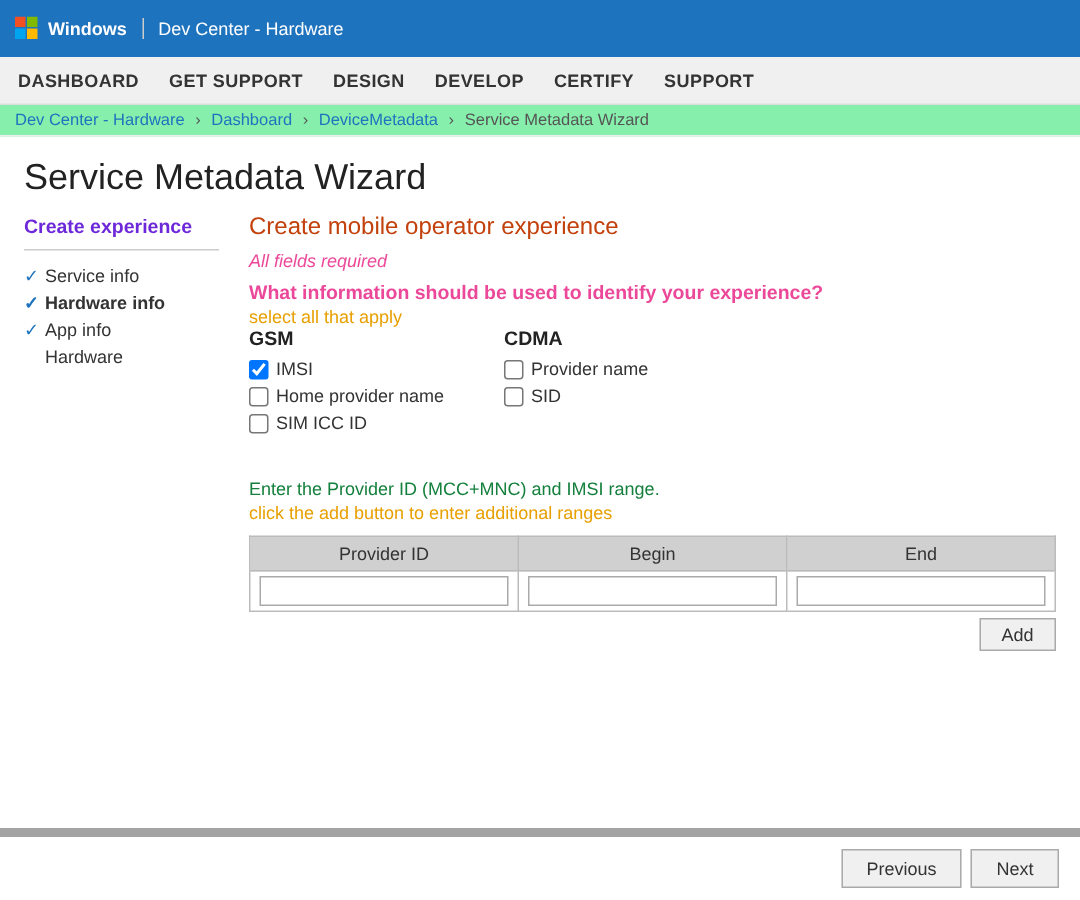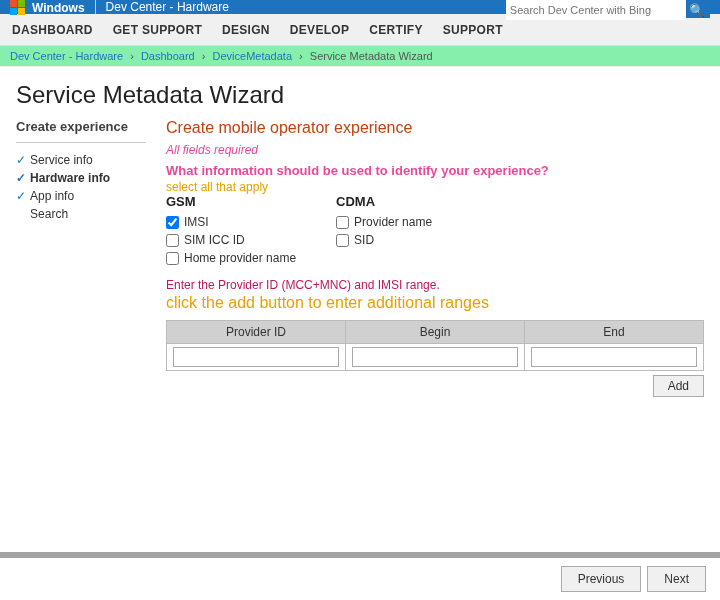--- a/index.html
+++ b/index.html
@@ -2,23 +2,23 @@
 <html><head>
   <meta charset="utf-8">
   <style>
     * { box-sizing: border-box; margin: 0; padding: 0; }
     body { font-family: 'Segoe UI', Arial, sans-serif; font-size: 13px; color: #333; background: #fff; width: 720px; height: 600px; overflow: hidden; }
 
     
     .topbar {
       background: #1e73be;
       display: flex;
-      align-items: flex-start;
+      align-items: center;
       padding: 0 10px;
-      height: 14px;
+      height: 38px;
     }
     .topbar-logo {
       display: flex;
       align-items: center;
       gap: 6px;
       color: #fff;
       font-size: 12px;
       font-weight: bold;
     }
     .windows-flag {
@@ -94,21 +94,21 @@
 
     
     .sidebar {
       width: 130px;
       flex-shrink: 0;
     }
     .sidebar-title {
       font-size: 13px;
       font-weight: 600;
       margin-bottom: 8px;
-      color: #404040;
+      color: #6d28d9;
     }
     .sidebar-item {
       display: flex;
       align-items: center;
       gap: 4px;
       font-size: 12px;
       color: #333;
       padding: 2px 0;
     }
     .sidebar-item .check {
@@ -147,21 +147,21 @@
       cursor: pointer;
       text-decoration: none;
       display: block;
       margin-bottom: 0;
     }
 
     
     .checkbox-groups {
       display: flex;
       gap: 40px;
-      margin-bottom: 9px;
+      margin-bottom: 26px;
     }
     .checkbox-group-title {
       font-size: 13px;
       font-weight: 600;
       color: #222;
       margin-bottom: 6px;
     }
     .checkbox-row {
       display: flex;
       align-items: center;
@@ -171,26 +171,26 @@
     }
     .checkbox-row input[type="checkbox"] {
       cursor: pointer;
       width: 13px;
       height: 13px;
     }
 
     
     .provider-text {
       font-size: 12px;
-      color: #be185d;
+      color: #15803d;
       margin-bottom: 2px;
     }
     .add-range-link {
       color: #e8a000;
-      font-size: 16px;
+      font-size: 12px;
       cursor: pointer;
       text-decoration: none;
       display: block;
       margin-bottom: 8px;
     }
 
     
     .provider-table {
       width: 100%;
       border-collapse: collapse;
@@ -274,24 +274,20 @@
 
     <svg class="windows-flag" viewBox="0 0 16 16" width="16" height="16">
       <rect x="0" y="0" width="7" height="7" fill="#f25022"></rect>
       <rect x="8" y="0" width="7" height="7" fill="#7fba00"></rect>
       <rect x="0" y="8" width="7" height="7" fill="#00a4ef"></rect>
       <rect x="8" y="8" width="7" height="7" fill="#ffb900"></rect>
     </svg>
     <span>Windows</span>
   </div>
   <span style="color:#fff;font-size:12px;margin-left:10px;font-weight:normal;border-left:1px solid #ccc;padding-left:10px;">Dev Center - Hardware</span>
-  <div class="topbar-search">
-    <input type="text" style="width: 180px; height: 20px; font-size: 11px; border: none; padding: 0px 4px; color: rgb(170, 170, 170);" placeholder="Search Dev Center with Bing">
-    <button class="search-btn">🔍</button>
-  </div>
 </div>
 
 <div class="navbar">
   <a>DASHBOARD</a>
   <a>GET SUPPORT</a>
   <a>DESIGN</a>
   <a>DEVELOP</a>
   <a>CERTIFY</a>
   <a>SUPPORT</a>
 </div>
@@ -321,45 +317,45 @@
     <div class="sidebar-item active">
       <span class="check">✓</span>
       <span>Hardware info</span>
     </div>
     <div class="sidebar-item">
       <span class="check">✓</span>
       <span>App info</span>
     </div>
     <div class="sidebar-item">
       <span class="check" style="color:transparent;">✓</span>
-      <span>Search</span>
+      <span>Hardware</span>
     </div>
   </div>
 
   <div class="content">
     <div class="section-title">Create mobile operator experience</div>
     <div class="all-fields">All fields required</div>
     <div class="question-label">What information should be used to identify your experience?</div>
     <a class="select-all-link">select all that apply</a>
 
     <div class="checkbox-groups">
 
       <div>
         <div class="checkbox-group-title">GSM</div>
         <div class="checkbox-row">
           <input type="checkbox" checked="" style="">
           <label>IMSI</label>
         </div>
         <div class="checkbox-row">
           <input type="checkbox" style="">
-          <label>SIM ICC ID</label>
+          <label>Home provider name</label>
         </div>
         <div class="checkbox-row">
           <input type="checkbox" style="">
-          <label>Home provider name</label>
+          <label>SIM ICC ID</label>
         </div>
       </div>
 
       <div>
         <div class="checkbox-group-title">CDMA</div>
         <div class="checkbox-row">
           <input type="checkbox" style="">
           <label>Provider name</label>
         </div>
         <div class="checkbox-row">

